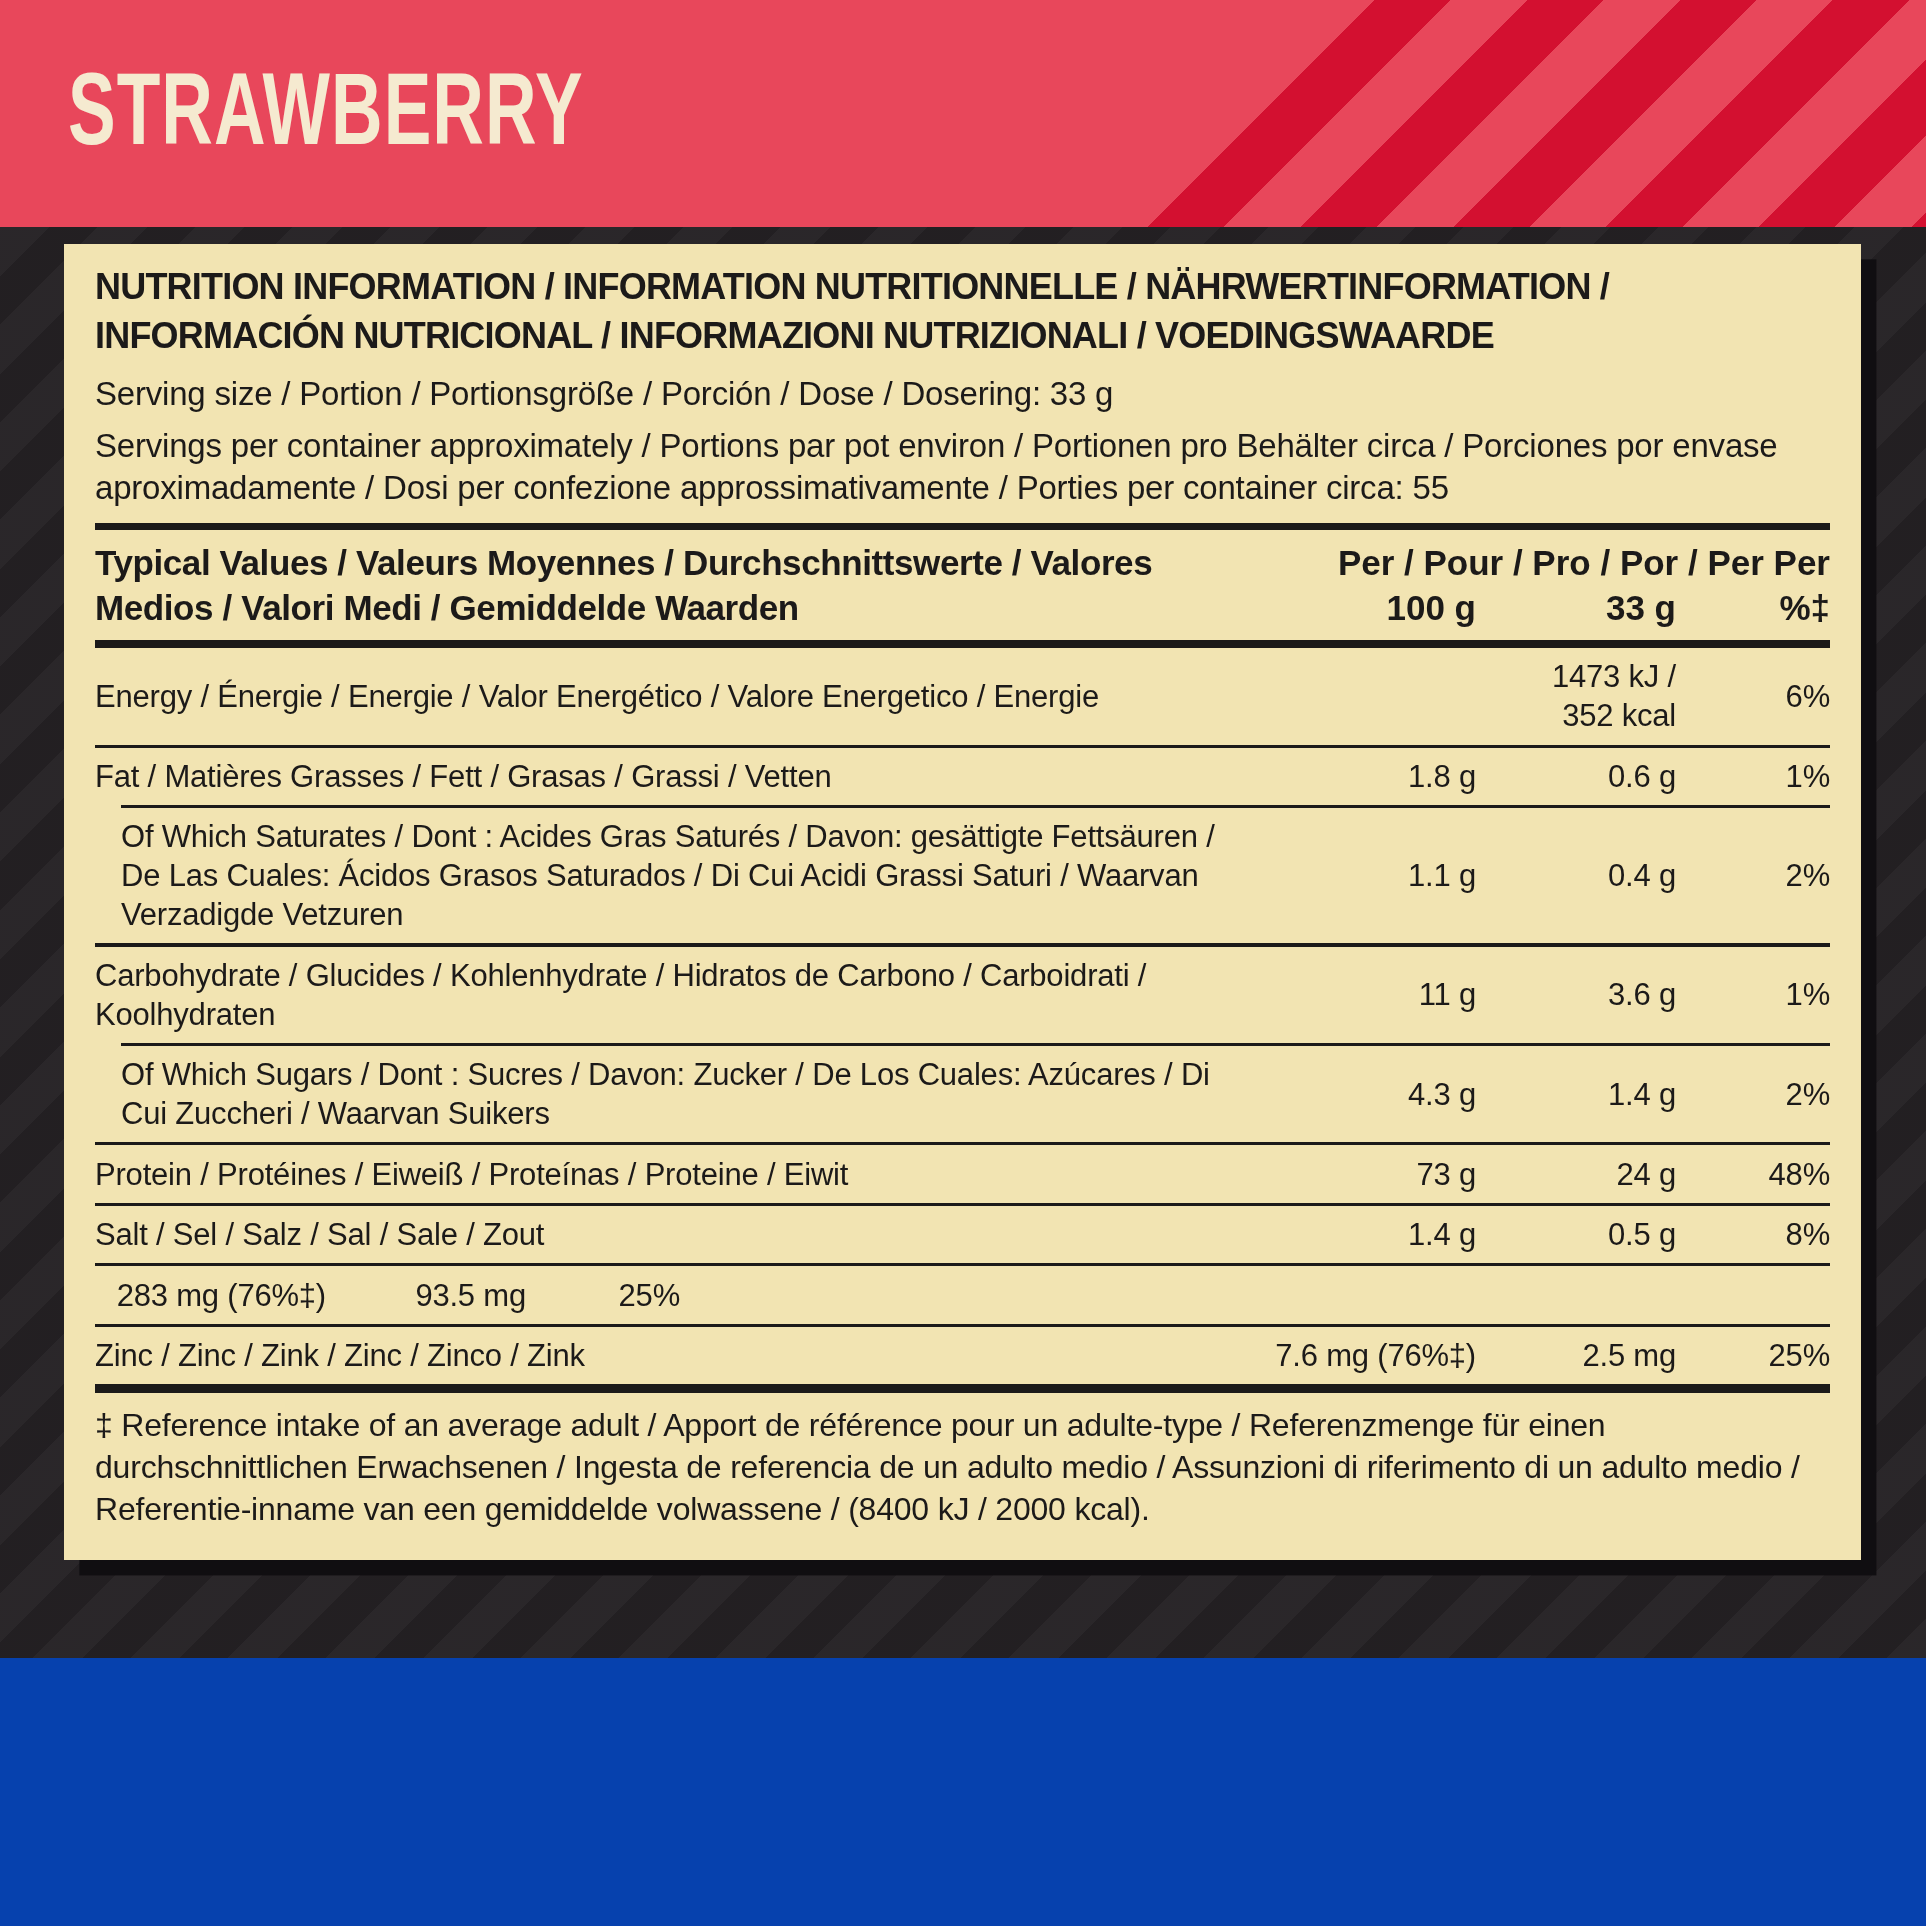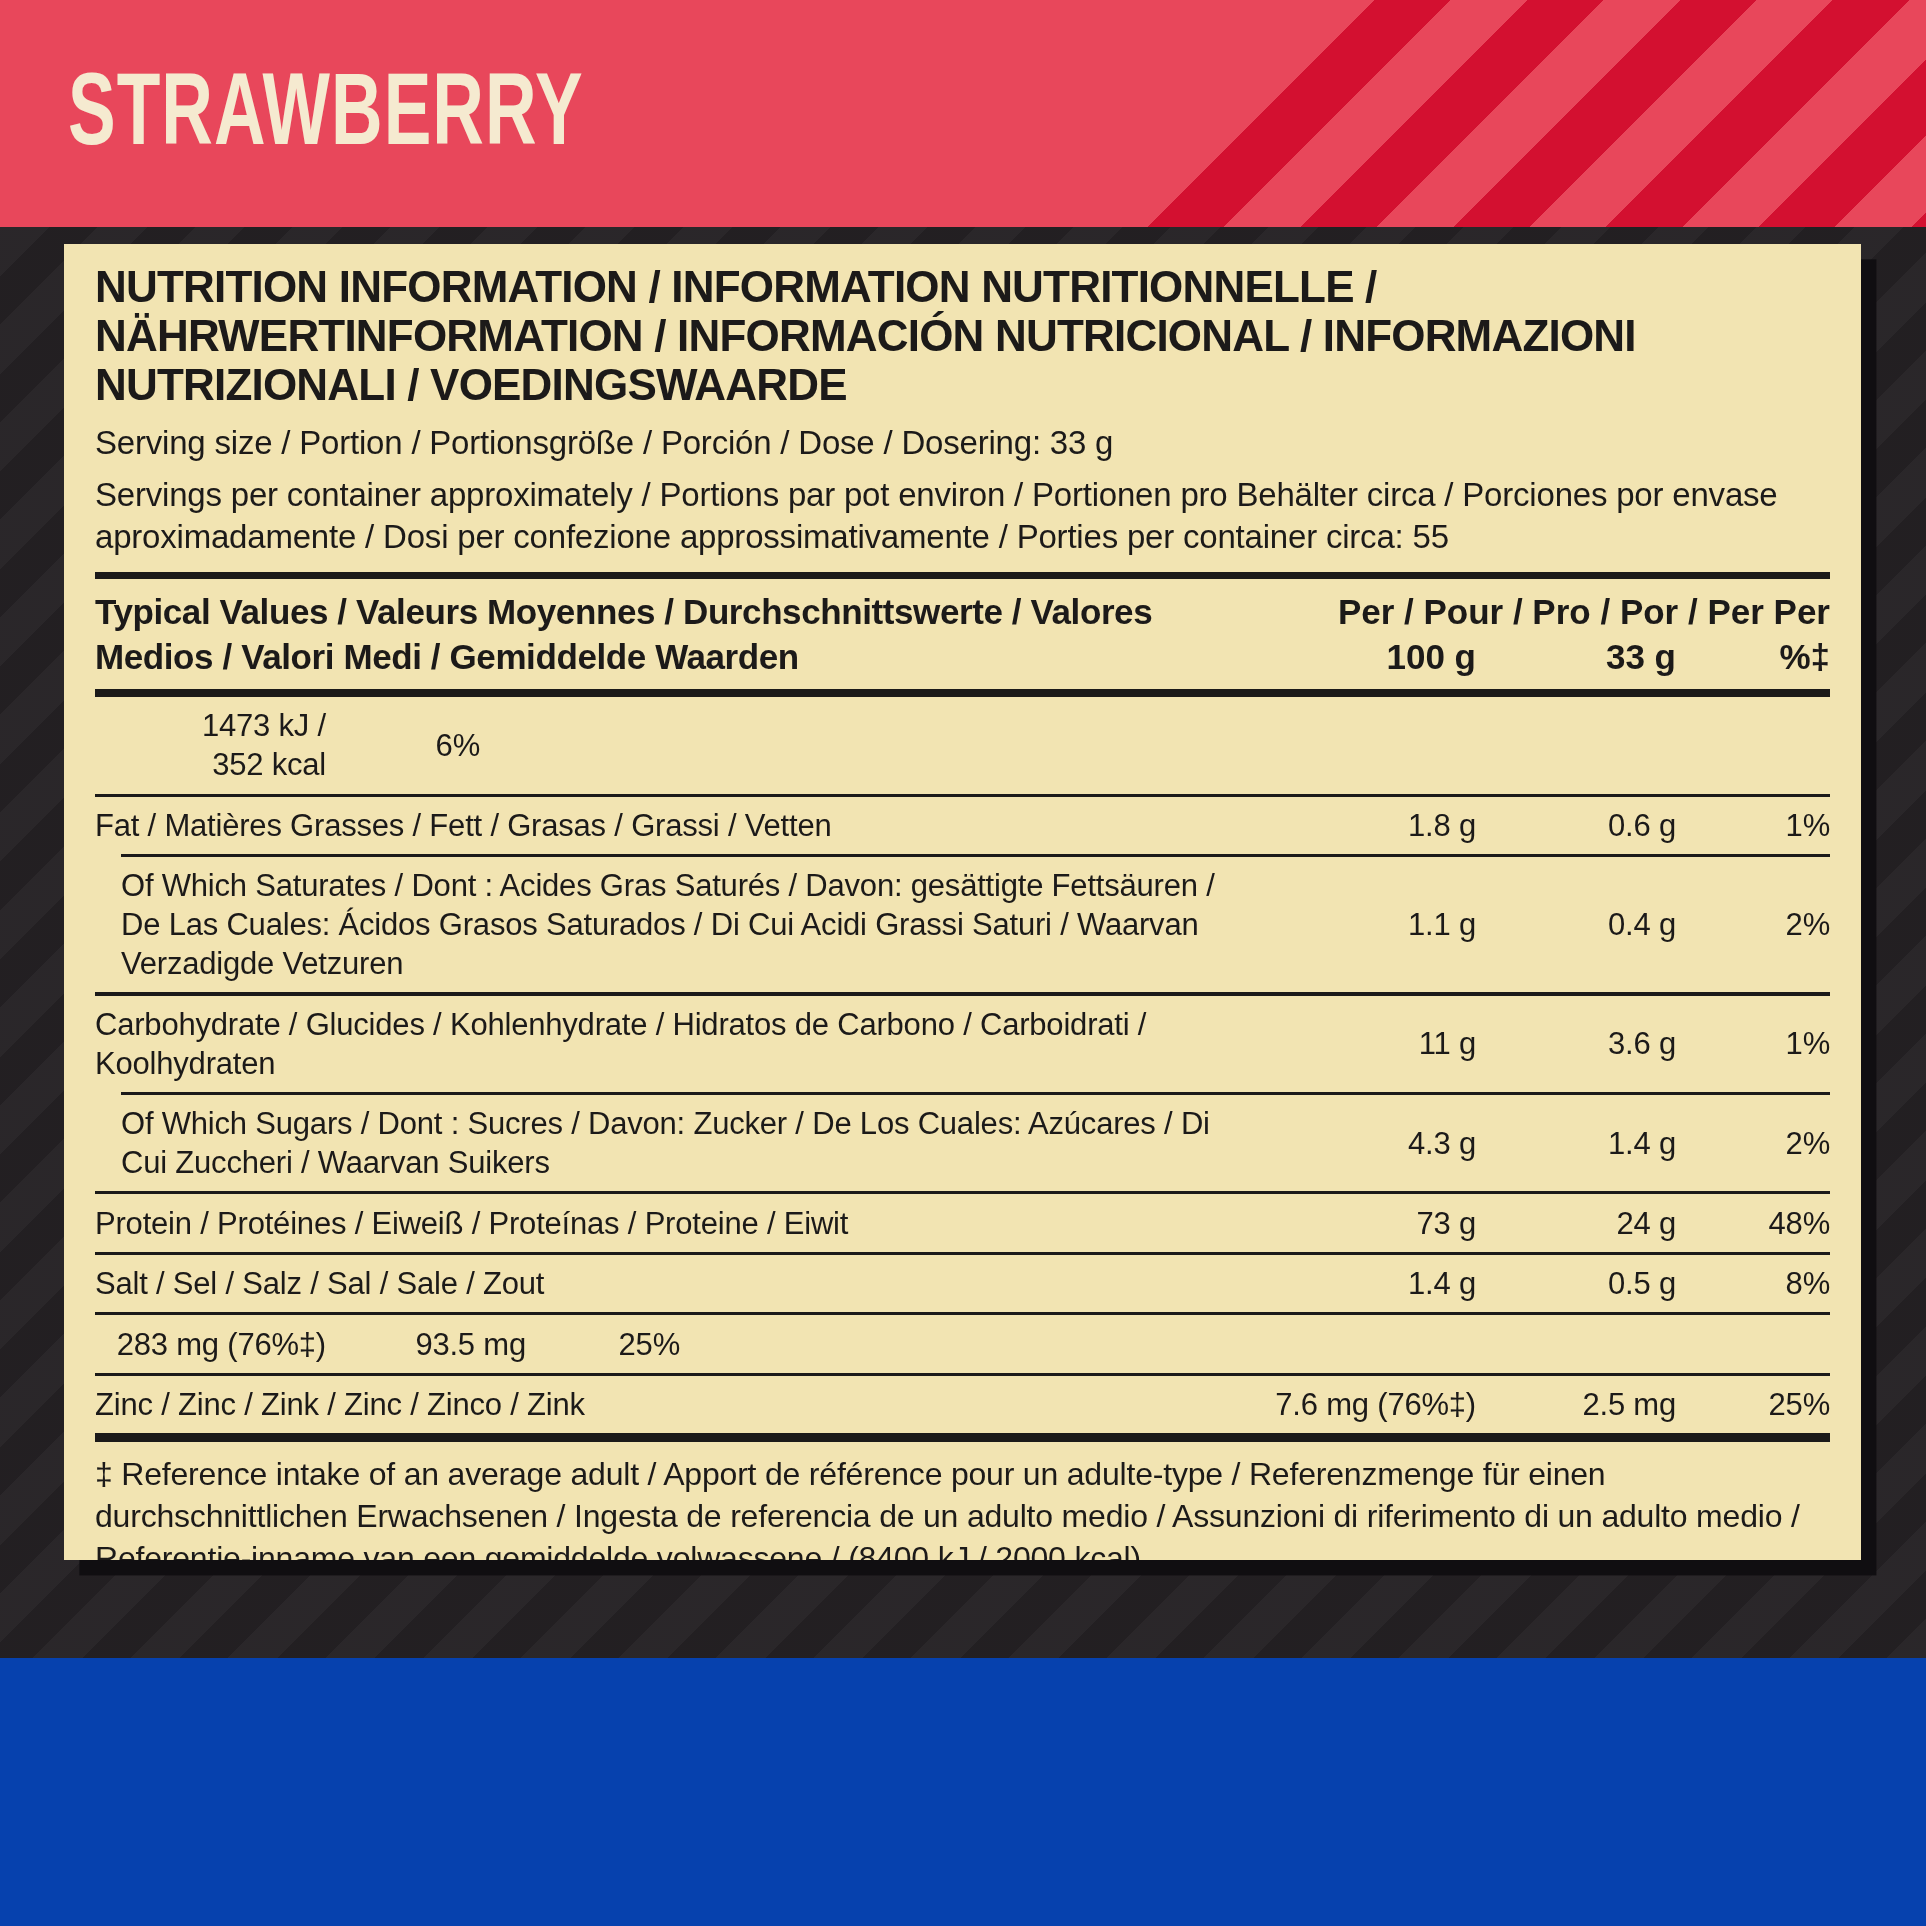--- a/index.html
+++ b/index.html
@@ -19,21 +19,21 @@
   .flavor{position:absolute;left:68px;top:50%;transform:translateY(-54%) scaleX(.70);transform-origin:left center;
      color:#f5ead0;font-size:102px;font-weight:800;letter-spacing:1.5px;white-space:nowrap;}
 
   
   .footer-band{position:absolute;left:0;top:1658px;width:1926px;height:268px;background:#0641ae;}
 
   
   .panel{position:absolute;left:64px;top:244px;width:1797px;height:1316px;background:#f2e4b2;
      box-shadow:15.4px 15.4px 0 #100e11;box-sizing:border-box;padding:12.3px 31px 0 31px;color:#1c1a19;overflow:hidden;}
 
-  .p-title{font-weight:800;font-size:44px;line-height:49px;letter-spacing:-0.8px;margin-top:6.2px;}
+  .p-title{font-weight:800;font-size:36px;line-height:49px;letter-spacing:-0.8px;margin-top:6.2px;}
   .p-serving{font-size:33px;line-height:42px;margin-top:10px;letter-spacing:-0.2px;}
   .p-serving.first{margin-top:12.3px;}
 
   .rule{height:3.1px;background:#1c1a19;}
   .rule.thick{height:7.7px;}
   .rule.xthick{height:9.2px;}
   .rule.indent{margin-left:26px;}
   .rule.top{margin-top:14px;}
 
   .thead{display:flex;padding:9.2px 0 10.8px 0;font-weight:700;}
@@ -85,20 +85,21 @@
           <div class="c100">100 g</div>
           <div class="c33">33 g</div>
           <div class="cpct">%‡</div>
         </div>
       </div>
     </div>
 
     <div class="rule thick"></div>
 
     <div class="row">
+      <div class="lbl">Energy / Énergie / Energie / Valor Energético / Valore Energetico / Energie</div>
       <div class="v100">1473 kJ /
 352 kcal</div>
       <div class="vpct">6%</div>
     </div>
     <div class="rule"></div>
 
     <div class="row">
       <div class="lbl">Fat / Matières Grasses / Fett / Grasas / Grassi / Vetten</div>
       <div class="v100">1.8 g</div>
       <div class="v33">0.6 g</div>

